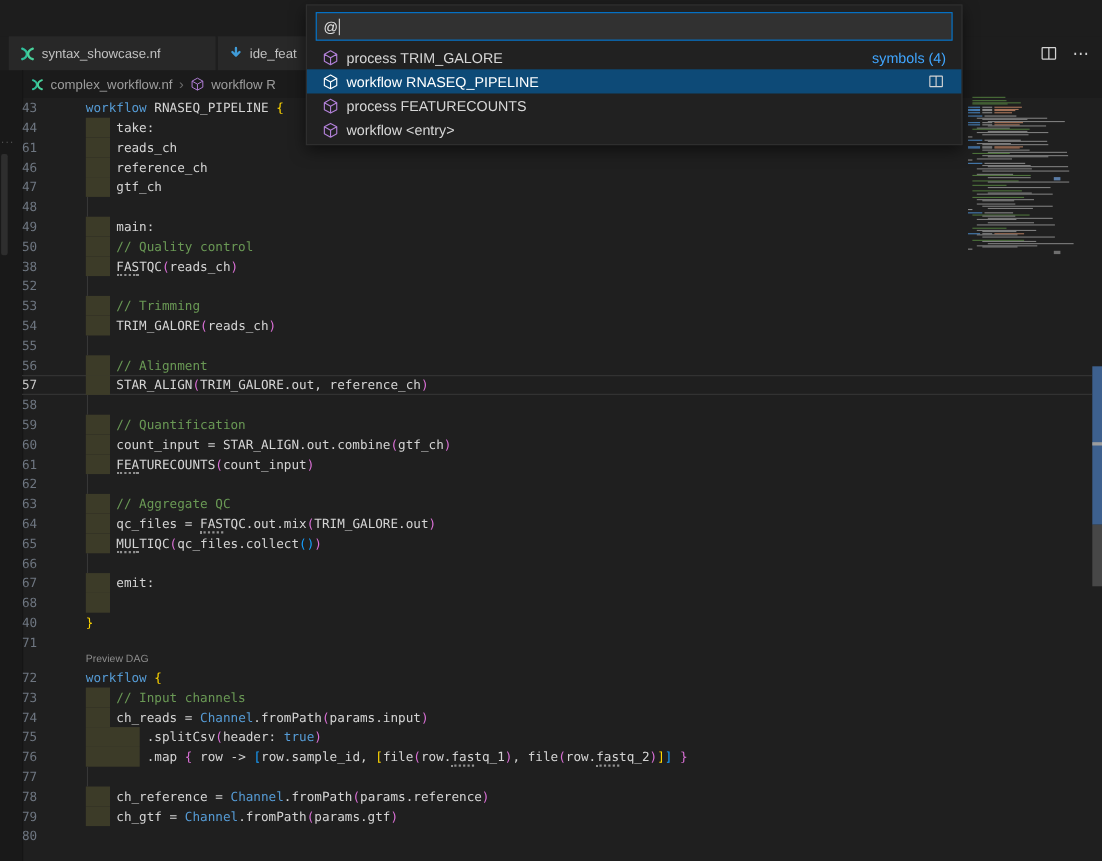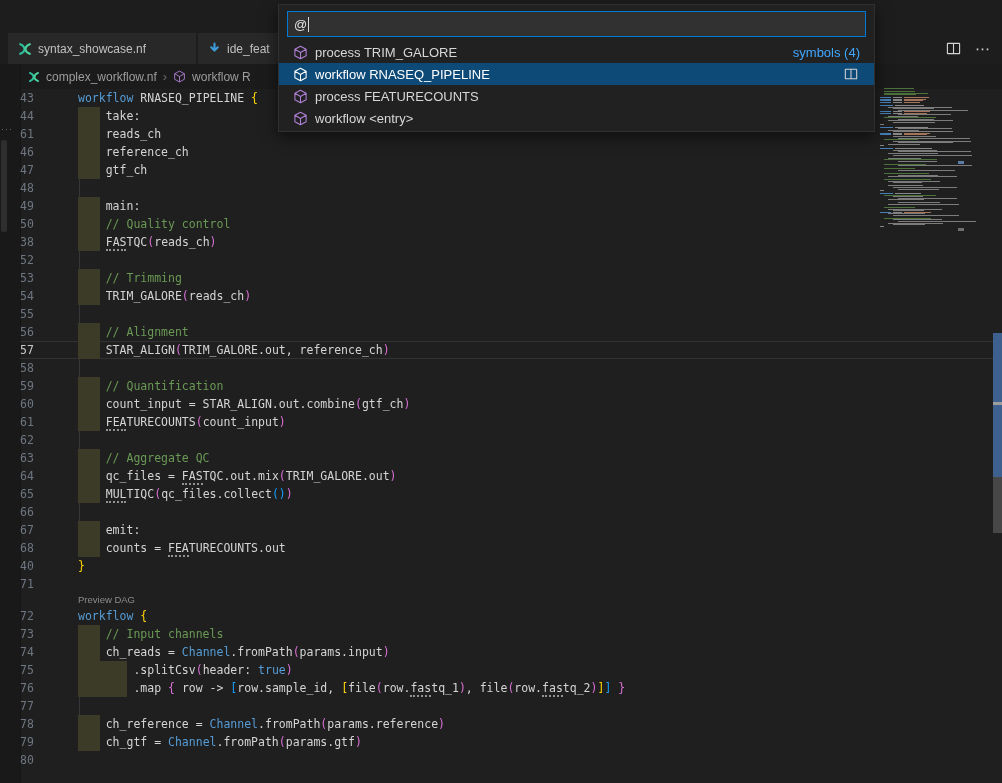--- a/index.html
+++ b/index.html
@@ -142,21 +142,21 @@
       <div class="row"><div class="g"></div><span class="ln">58</span><span class="code"></span></div>
       <div class="row"><div class="bar"></div><span class="ln">59</span><span class="code"><span class="tk-cm">    // Quantification</span></span></div>
       <div class="row"><div class="bar"></div><span class="ln">60</span><span class="code"><span class="tk-tx">    count_input = STAR_ALIGN.out.combine</span><span class="tk-b2">(</span><span class="tk-tx">gtf_ch</span><span class="tk-b2">)</span></span></div>
       <div class="row"><div class="bar"></div><span class="ln">61</span><span class="code"><span class="tk-tx">    </span><span class="tk-tx"><span class="dot">FEA</span>TURECOUNTS</span><span class="tk-b2">(</span><span class="tk-tx">count_input</span><span class="tk-b2">)</span></span></div>
       <div class="row"><div class="g"></div><span class="ln">62</span><span class="code"></span></div>
       <div class="row"><div class="bar"></div><span class="ln">63</span><span class="code"><span class="tk-cm">    // Aggregate QC</span></span></div>
       <div class="row"><div class="bar"></div><span class="ln">64</span><span class="code"><span class="tk-tx">    qc_files = </span><span class="tk-tx"><span class="dot">FAS</span>TQC</span><span class="tk-tx">.out.mix</span><span class="tk-b2">(</span><span class="tk-tx">TRIM_GALORE.out</span><span class="tk-b2">)</span></span></div>
       <div class="row"><div class="bar"></div><span class="ln">65</span><span class="code"><span class="tk-tx">    </span><span class="tk-tx"><span class="dot">MUL</span>TIQC</span><span class="tk-b2">(</span><span class="tk-tx">qc_files.collect</span><span class="tk-b3">()</span><span class="tk-b2">)</span></span></div>
       <div class="row"><div class="g"></div><span class="ln">66</span><span class="code"></span></div>
       <div class="row"><div class="bar"></div><span class="ln">67</span><span class="code"><span class="tk-tx">    emit:</span></span></div>
-      <div class="row"><div class="bar"></div><span class="ln">68</span><span class="code"><span class="tk-tx">    counts = </span><span class="tk-tx"><span class="dot">FEA</span>TURECOUNTS</span><span class="tk-tx">.out</span></span></div>
+      <div class="row"><div class="bar"></div><span class="ln">68</span></div>
       <div class="row"><span class="ln">40</span><span class="code"><span class="tk-b1">}</span></span></div>
       <div class="row"><span class="ln">71</span><span class="code"></span></div>
       <div class="lensrow">
         <span class="lens">Preview DAG</span>
       </div>
       <div class="row"><span class="ln">72</span><span class="code"><span class="tk-kw">workflow</span><span class="tk-tx"> </span><span class="tk-b1">{</span></span></div>
       <div class="row"><div class="bar"></div><span class="ln">73</span><span class="code"><span class="tk-cm">    // Input channels</span></span></div>
       <div class="row"><div class="bar"></div><span class="ln">74</span><span class="code"><span class="tk-tx">    ch_reads = </span><span class="tk-kw">Channel</span><span class="tk-tx">.fromPath</span><span class="tk-b2">(</span><span class="tk-tx">params.input</span><span class="tk-b2">)</span></span></div>
       <div class="row"><div class="bar w"></div><span class="ln">75</span><span class="code"><span class="tk-tx">        .splitCsv</span><span class="tk-b2">(</span><span class="tk-tx">header: </span><span class="tk-kw">true</span><span class="tk-b2">)</span></span></div>
       <div class="row"><div class="bar w"></div><span class="ln">76</span><span class="code"><span class="tk-tx">        .map </span><span class="tk-b2">{</span><span class="tk-tx"> row -&gt; </span><span class="tk-b3">[</span><span class="tk-tx">row.sample_id, </span><span class="tk-b1">[</span><span class="tk-tx">file</span><span class="tk-b2">(</span><span class="tk-tx">row.</span><span class="tk-tx"><span class="dot">fas</span>tq_1</span><span class="tk-b2">)</span><span class="tk-tx">, file</span><span class="tk-b2">(</span><span class="tk-tx">row.</span><span class="tk-tx"><span class="dot">fas</span>tq_2</span><span class="tk-b2">)</span><span class="tk-b1">]</span><span class="tk-b3">]</span><span class="tk-tx"> </span><span class="tk-b2">}</span></span></div>

